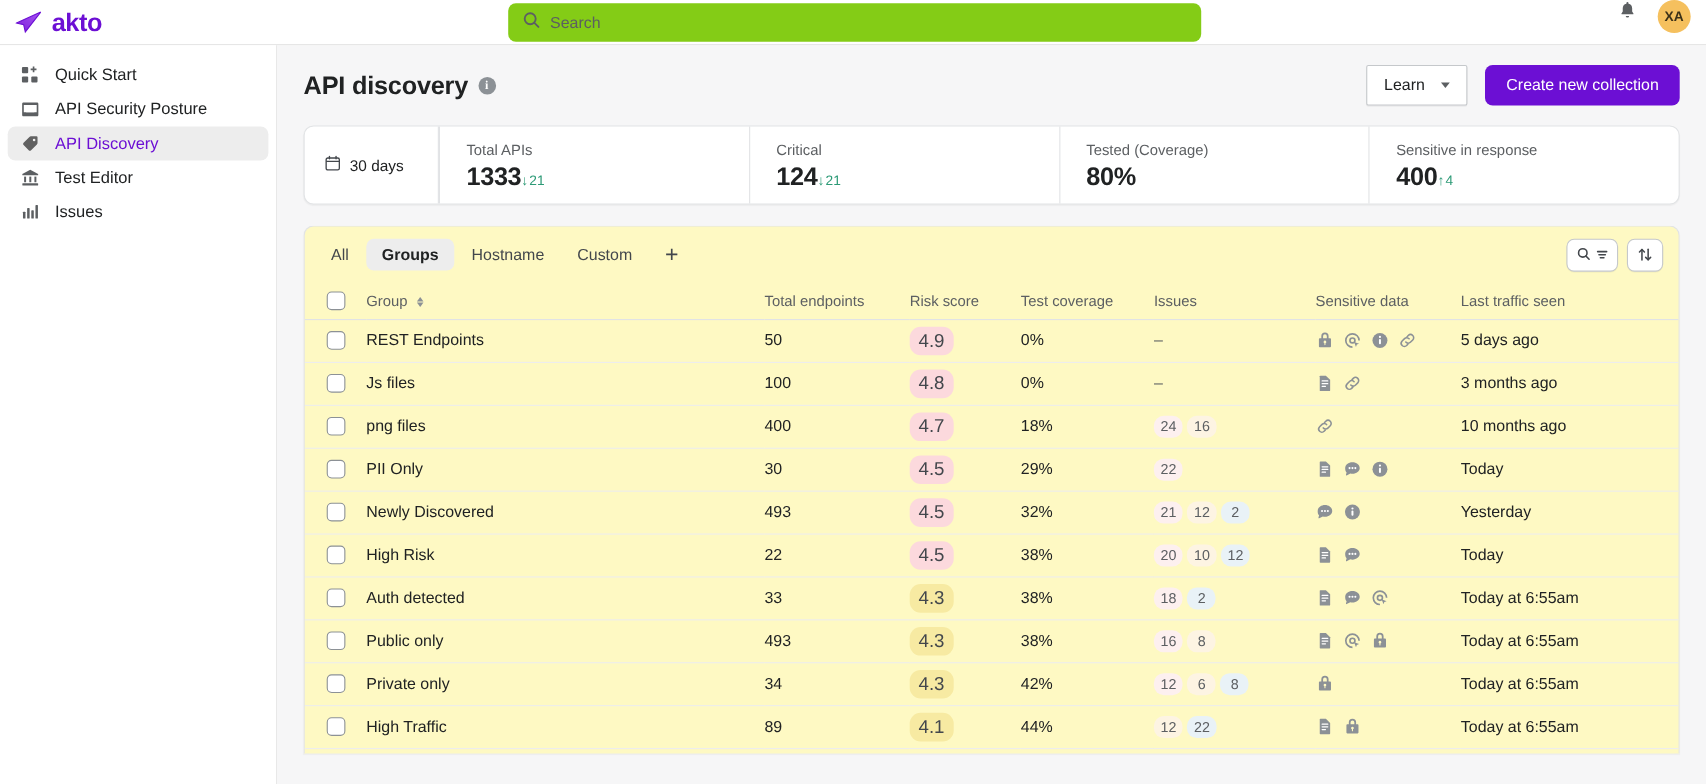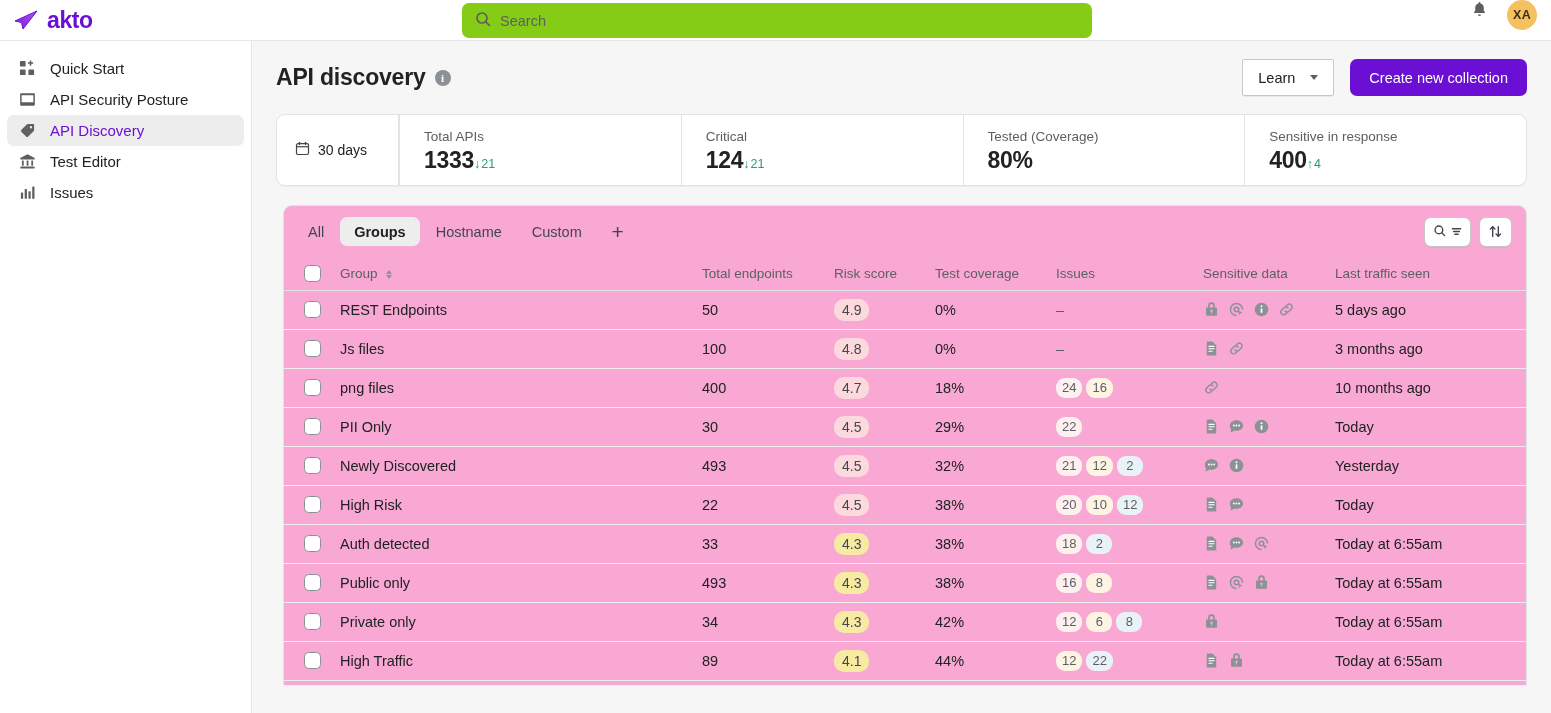--- a/index.html
+++ b/index.html
@@ -131,24 +131,24 @@
     border-left: 1px solid #e1e3e5;
   }
   .stat-cell:first-of-type { border-left: none; }
   .stat-label { font-size: 13.5px; color: #5c5f62; margin-bottom: 3px; }
   .stat-row { display: flex; align-items: baseline; }
   .stat-value { font-size: 23px; font-weight: 700; letter-spacing: -.3px; color: #202223; }
   .stat-delta { font-size: 12.5px; color: #2c9a76; display:flex; align-items:center; gap:1px; }
 
   
   .table-card {
-    background: #f9a8d4; border-radius: 9px 9px 0 0;
+    background: #fef9c3; border-radius: 9px 9px 0 0;
     border: 1px solid #e1e3e5; border-bottom: none;
     box-shadow: 0 1px 1px rgba(0,0,0,.04);
-    height: 480px; overflow: hidden; margin-left: 7px;
+    height: 480px; overflow: hidden;
   }
   .tabs-bar {
     height: 51px; display: flex; align-items: center;
     justify-content: space-between; padding: 0 14px 0 10px;
   }
   .tabs { display: flex; align-items: center; gap: 2px; }
   .tab {
     height: 29px; padding: 0 14px; border-radius: 7px;
     display: flex; align-items: center;
     font-size: 14.5px; color: #43474c; cursor: pointer;
@@ -193,21 +193,21 @@
     border-radius: 4.5px; background: #fff; cursor: pointer; display: block;
   }
   .sort-arrows { display: inline-flex; flex-direction: column; gap: 1px;
                  margin-left: 5px; vertical-align: middle; }
   .sa-up   { width:0;height:0;border-left:3.5px solid transparent;border-right:3.5px solid transparent;border-bottom:4px solid #8c9196; }
   .sa-down { width:0;height:0;border-left:3.5px solid transparent;border-right:3.5px solid transparent;border-top:4px solid #8c9196; }
 
   .pill {
     display: inline-block; min-width: 34px; text-align: center;
     padding: 3px 8px; border-radius: 10px;
-    font-size: 14px; color: #43474c;
+    font-size: 17px; color: #43474c;
   }
   .pill.red    { background: #fcd9dd; }
   .pill.yellow { background: #f7eaa2; }
 
   .issues-cell { display: flex; gap: 4px; align-items: center; }
   .ibadge {
     min-width: 26px; text-align: center; padding: 2.5px 6px;
     border-radius: 9px; font-size: 13px; color: #5c5f62;
   }
   .ibadge.sev-high { background: #fdf0ef; }

